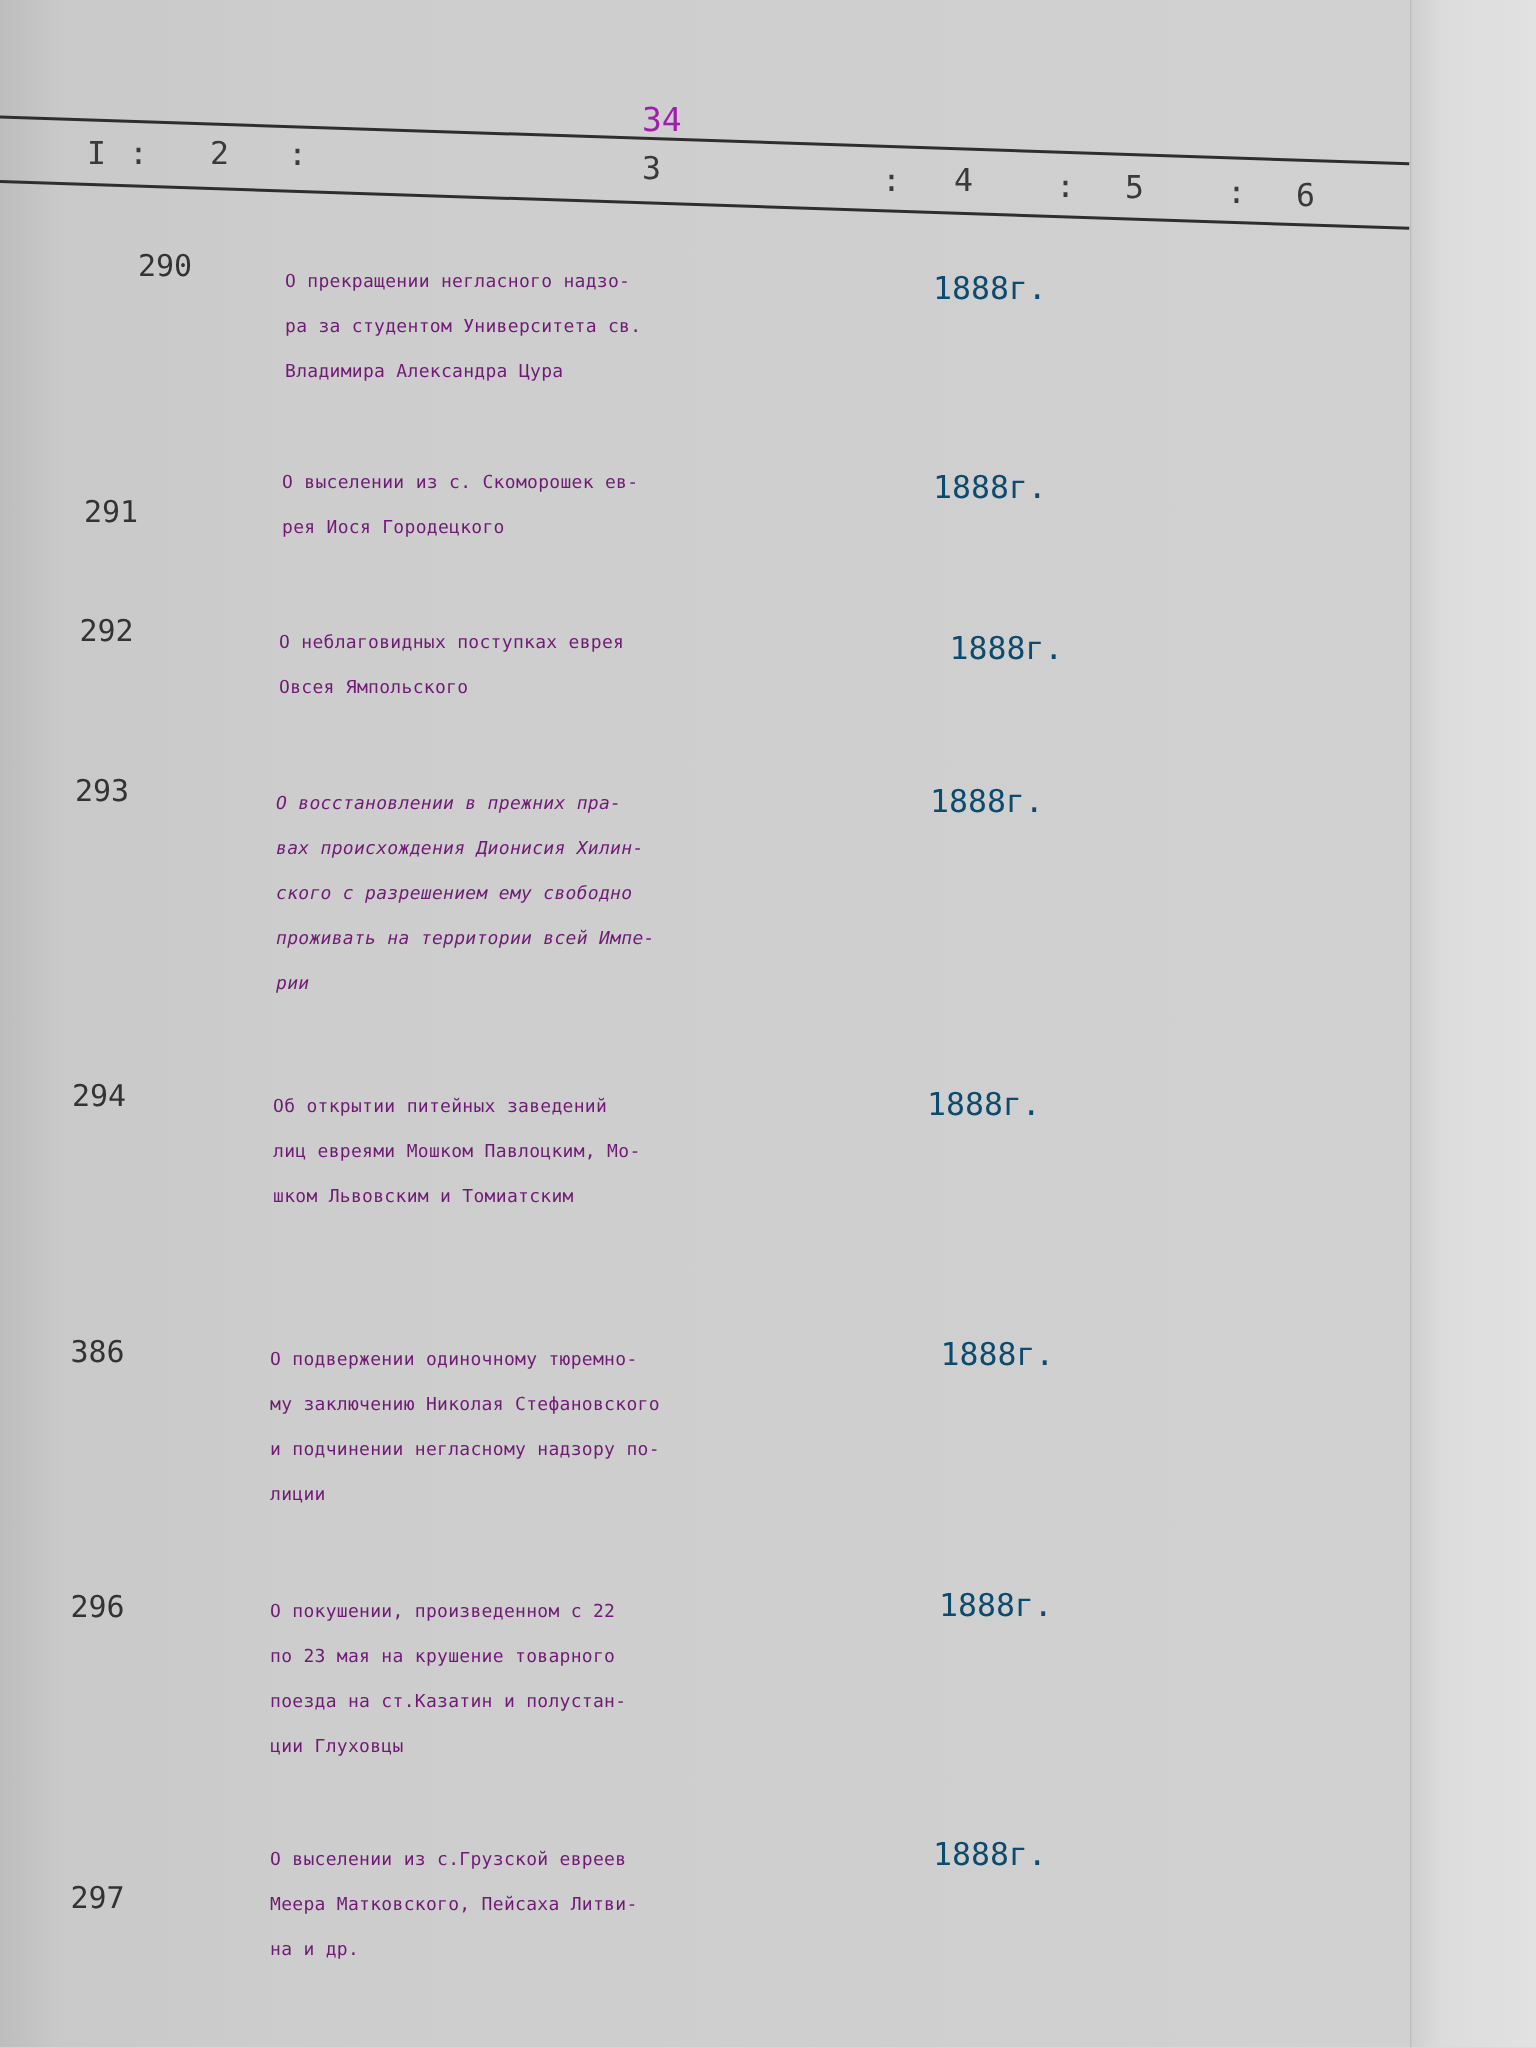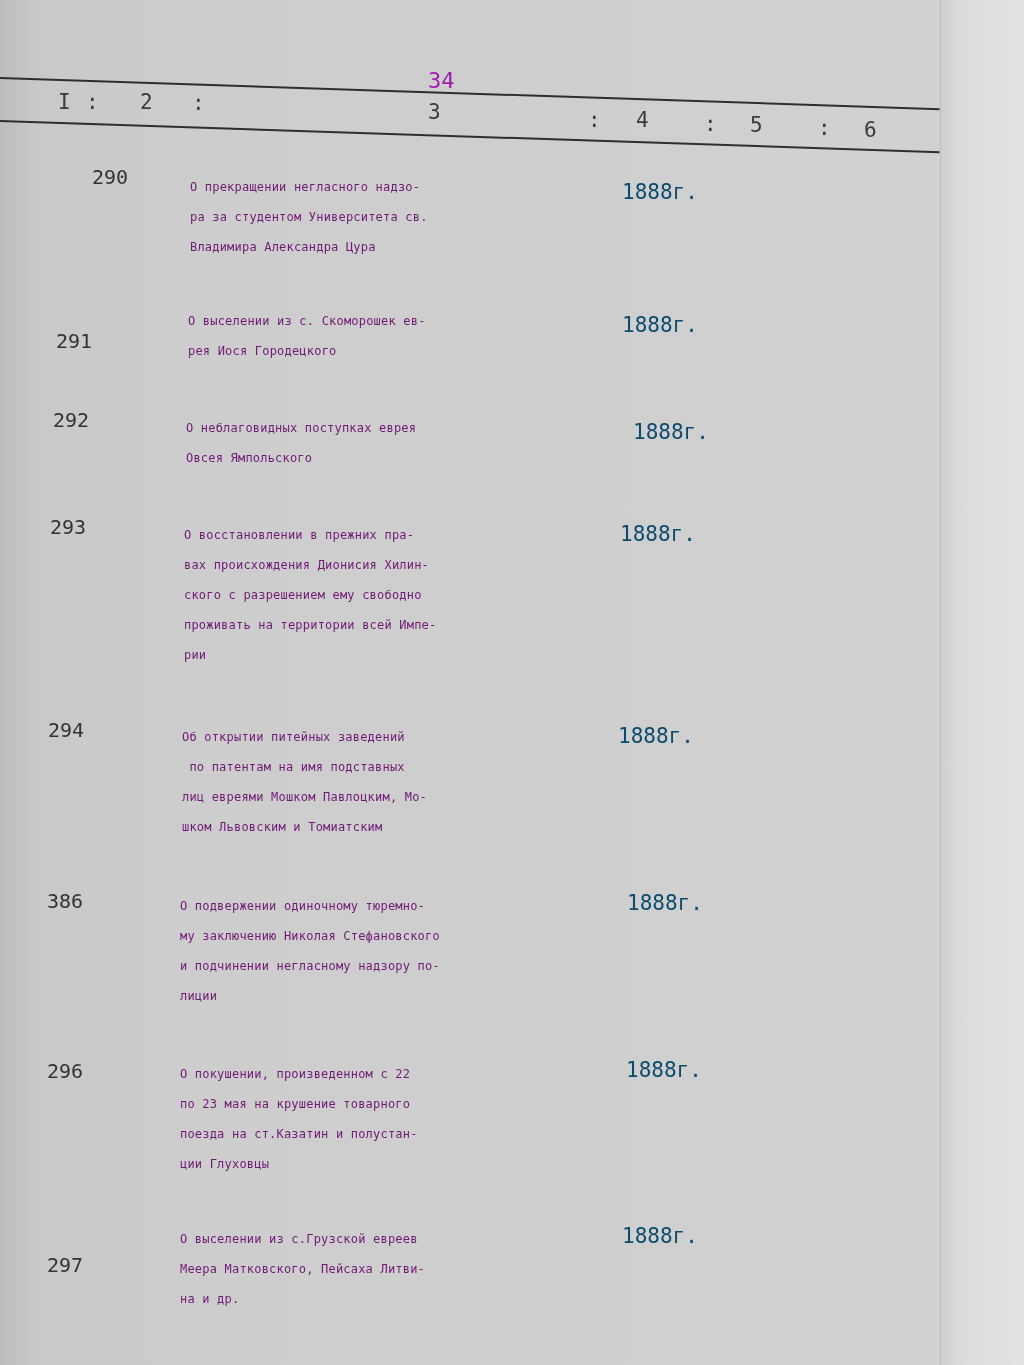--- a/index.html
+++ b/index.html
@@ -117,27 +117,27 @@
 </div>
 
 <div class="entry">
   <span class="num" style="left:53px; top:408px;">292</span>
   <div class="text" style="left:186px; top:413px;"><div>О неблаговидных поступках еврея</div><div>Овсея Ямпольского</div></div>
   <span class="year" style="left:633px; top:420px;">1888г.</span>
 </div>
 
 <div class="entry">
   <span class="num" style="left:50px; top:515px;">293</span>
-  <div class="text" style="left:184px; top:520px;"><div>О восстановлении в прежних пра-</div><div>вах происхождения Дионисия Хилин-</div><div>ского с разрешением ему свободно</div><div>проживать на территории всей Импе-</div><div>рии</div></div>
+  <div class="text" style="left:184px; top:520px;font-style:italic;"><div>О восстановлении в прежних пра-</div><div>вах происхождения Дионисия Хилин-</div><div>ского с разрешением ему свободно</div><div>проживать на территории всей Импе-</div><div>рии</div></div>
   <span class="year" style="left:620px; top:522px;">1888г.</span>
 </div>
 
 <div class="entry">
   <span class="num" style="left:48px; top:718px;">294</span>
-  <div class="text" style="left:182px; top:722px;"><div>Об открытии питейных заведений</div><div> по патентам на имя подставных</div><div>лиц евреями Мошком Павлоцким, Мо-</div><div>шком Львовским и Томиатским</div></div>
+  <div class="text" style="left:182px; top:722px;"><div>Об открытии питейных заведений</div><div>лиц евреями Мошком Павлоцким, Мо-</div><div>шком Львовским и Томиатским</div></div>
   <span class="year" style="left:618px; top:724px;">1888г.</span>
 </div>
 
 <div class="entry">
   <span class="num" style="left:47px; top:889px;">386</span>
   <div class="text" style="left:180px; top:891px;"><div>О подвержении одиночному тюремно-</div><div>му заключению Николая Стефановского</div><div>и подчинении негласному надзору по-</div><div>лиции</div></div>
   <span class="year" style="left:627px; top:891px;">1888г.</span>
 </div>
 
 <div class="entry">

